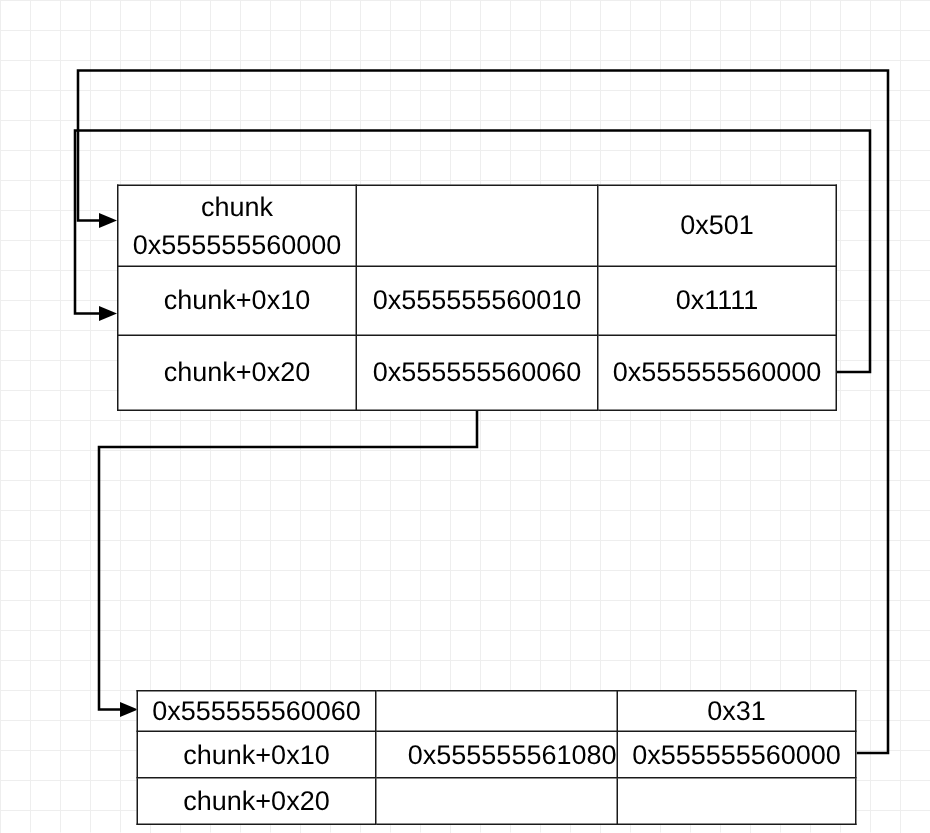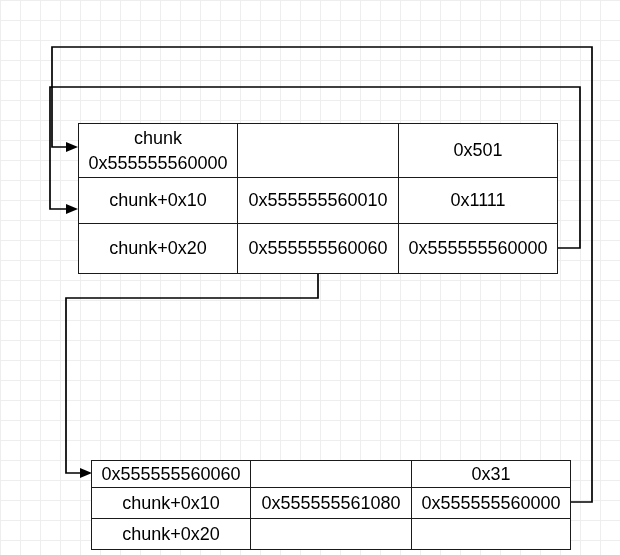--- a/index.html
+++ b/index.html
@@ -74,21 +74,21 @@
     line-height: 25px;
   }
   
   #table-bottom {
     left: 91px;
     top: 460px;
     width: 476px;
   }
   #table-bottom td { font-size: 18px; }
   #table-bottom .c1 { width: 158px; }
-  #table-bottom .c2 { width: 160px; }
+  #table-bottom .c2 { width: 160px; text-align: right; }
   #table-bottom .c3 { width: 158px; }
   #table-bottom .r1 td { height: 26px; }
   #table-bottom .r2 td { height: 30px; }
   #table-bottom .r3 td { height: 30px; }
   .wire-path {
     fill: none;
     stroke: #000000;
     stroke-width: 1.7;
     stroke-linejoin: miter;
     stroke-linecap: butt;

